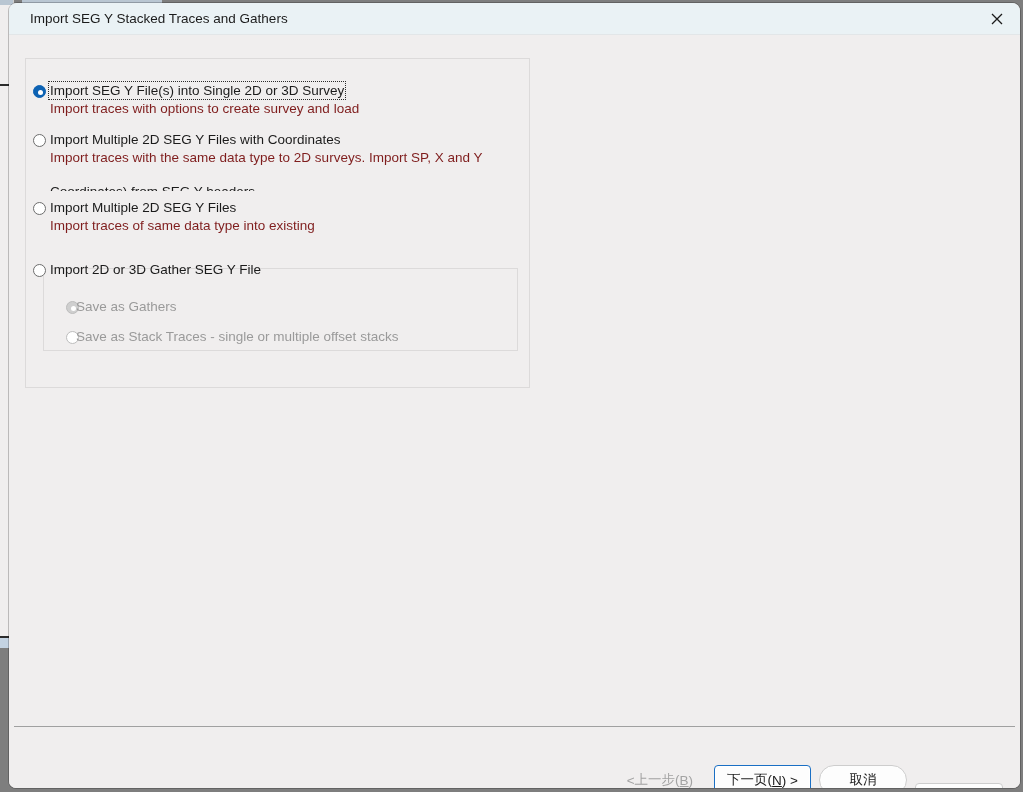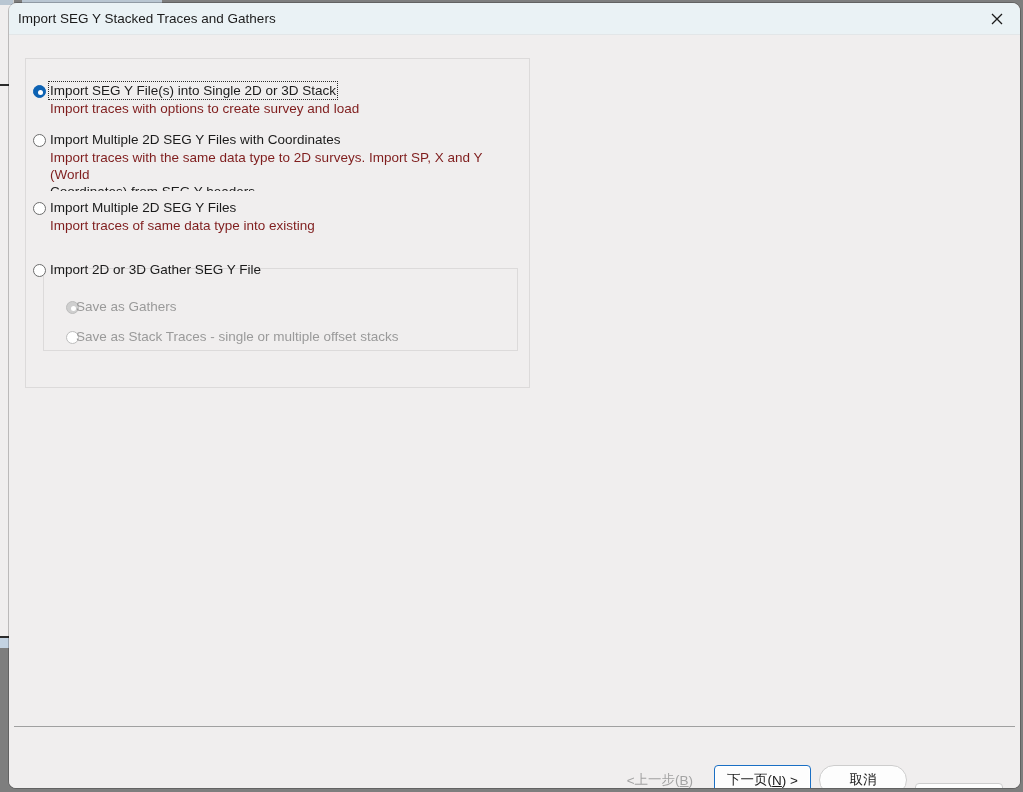--- a/index.html
+++ b/index.html
@@ -56,21 +56,21 @@
 
   
   #titlebar {
     position: relative;
     height: 32px;
     background: #eaf2f5;
     border-bottom: 1px solid #e2e6e8;
   }
   #title-text {
     position: absolute;
-    left: 9px; top: 0;
+    left: 21px; top: 0;
     line-height: 32px;
     font-size: 13.5px;
     color: #1b1b1b;
     white-space: nowrap;
   }
   #close-button {
     position: absolute;
     right: 0; top: 0;
     width: 46px; height: 32px;
     display: flex; align-items: center; justify-content: center;
@@ -274,30 +274,29 @@
       </svg>
     </div>
   </div>
 
   <div id="content">
 
     <div id="main-group">
 
       <div class="radio-row" style="top:24px">
         <span class="radio-mark checked"></span>
-        <span class="radio-label focus-ring">Import SEG Y File(s) into Single 2D or 3D Stack</span>
+        <span class="radio-label focus-ring">Import SEG Y File(s) into Single 2D or 3D Survey</span>
       </div>
       <div class="radio-desc" style="top:41px">Import traces with options to create survey and load</div>
 
       <div class="radio-row" style="top:73px">
         <span class="radio-mark"></span>
         <span class="radio-label">Import Multiple 2D SEG Y Files with Coordinates</span>
       </div>
       <div class="radio-desc" style="top:90px">Import traces with the same data type to 2D surveys. Import SP,  X and Y</div>
-      <div class="radio-desc" style="top:107px">(World</div>
       <div class="clip-line" style="top:124px">Coordinates) from SEG Y headers.</div>
 
       <div class="radio-row" style="top:141px">
         <span class="radio-mark"></span>
         <span class="radio-label">Import Multiple 2D SEG Y Files</span>
       </div>
       <div class="radio-desc" style="top:158px">Import traces of same data type into existing</div>
 
       <div id="gather-group"></div>
 

